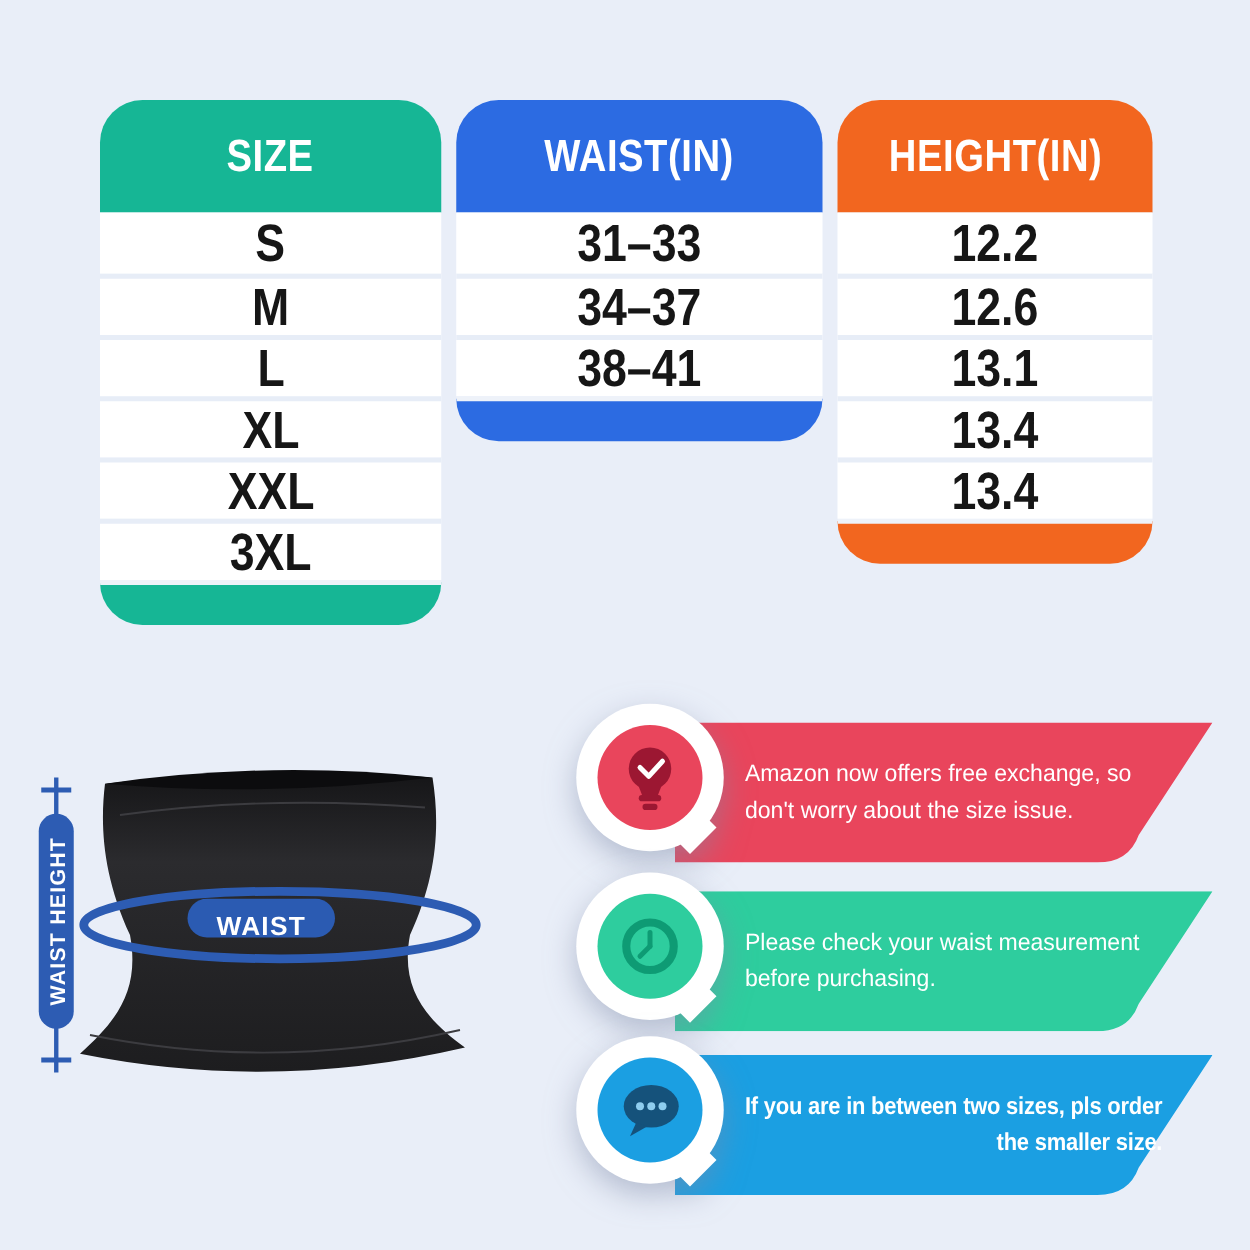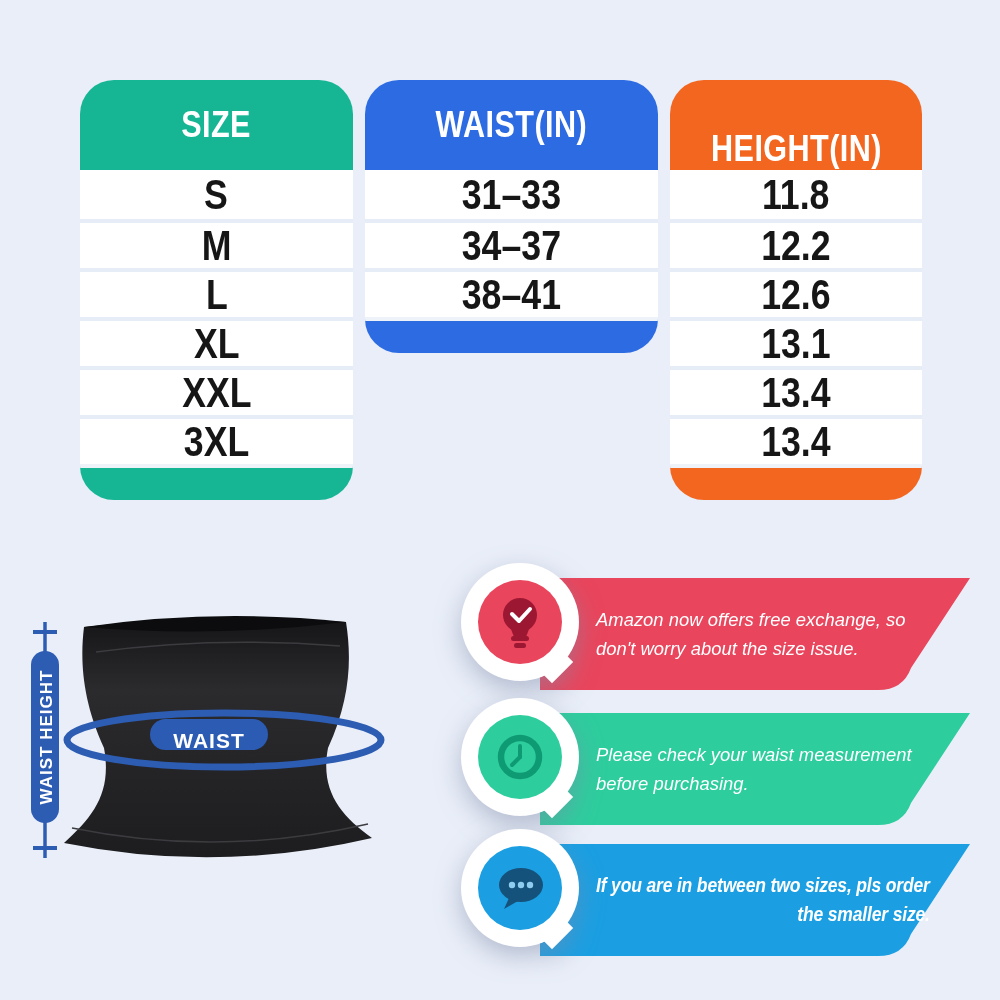--- a/index.html
+++ b/index.html
@@ -7,29 +7,29 @@
           font-family:"Liberation Sans",sans-serif;}
 
   
   .col{position:absolute;top:80px;}
   .col-size{left:80px;width:273px;}
   .col-waist{left:365px;width:293px;border-radius:20px;}
   .col-height{left:670px;width:252px;}
   .col-header{height:90px;border-radius:34px 34px 0 0;display:flex;align-items:center;justify-content:center;}
   .col-size   .col-header,.col-size   .col-footer{background:#16b695;}
   .col-waist  .col-header,.col-waist  .col-footer{background:#2c6be2;}
-  .col-height .col-header,.col-height .col-footer{background:#f2661f;align-items:flex-end;}
+  .col-height .col-header,.col-height .col-footer{background:#f2661f;}
   .col-header span{color:#fff;font-weight:700;font-size:36px;display:inline-block;transform:scaleX(.85);letter-spacing:.5px;}
   .trow{height:49px;background:#fff;box-sizing:border-box;display:flex;align-items:center;justify-content:center;}
   .trow + .trow{border-top:4px solid #e7edf7;}
   .trow span{font-size:42px;font-weight:700;color:#161616;display:inline-block;transform:scaleX(.85);}
   .col-footer{height:36px;box-sizing:border-box;border-top:4px solid #eef2f9;border-radius:0 0 34px 34px;}
 
   
-  .callout{position:absolute;left:461px;width:525px;height:128px;font-style:italic;}
+  .callout{position:absolute;left:461px;width:525px;height:128px;}
   .callout .banner{position:absolute;left:79px;top:15px;width:430px;height:112px;}
   .callout .banner svg{display:block;width:100%;height:100%;}
   .callout .text{position:absolute;left:135px;top:15px;height:112px;display:flex;flex-direction:column;
                  justify-content:center;color:#fff;font-size:19px;line-height:29px;white-space:nowrap;
                  transform:scaleX(.97);transform-origin:left center;}
   .callout.bold .text{font-weight:700;font-size:19.5px;letter-spacing:-.2px;transform:scaleX(.9);}
   .badge{position:absolute;left:0;top:0;width:118px;height:118px;filter:drop-shadow(0 9px 12px rgba(125,138,168,.5));}
   .badge .circle{position:absolute;inset:0;background:#fff;border-radius:50%;}
   .badge .tail{position:absolute;left:76px;top:84px;width:30px;height:30px;background:#fff;transform:rotate(45deg);}
   .badge .inner{position:absolute;left:17px;top:17px;width:84px;height:84px;border-radius:50%;}
@@ -83,23 +83,20 @@
         <span>38–41</span>
       </div>
     <div class="col-footer"></div>
   </div>
 
   <div class="col col-height">
     <div class="col-header">
       <span>HEIGHT(IN)</span>
     </div>
     <div class="trow">
-        <span>11.8</span>
-      </div>
-    <div class="trow">
         <span>12.2</span>
       </div>
     <div class="trow">
         <span>12.6</span>
       </div>
     <div class="trow">
         <span>13.1</span>
       </div>
     <div class="trow">
         <span>13.4</span>

